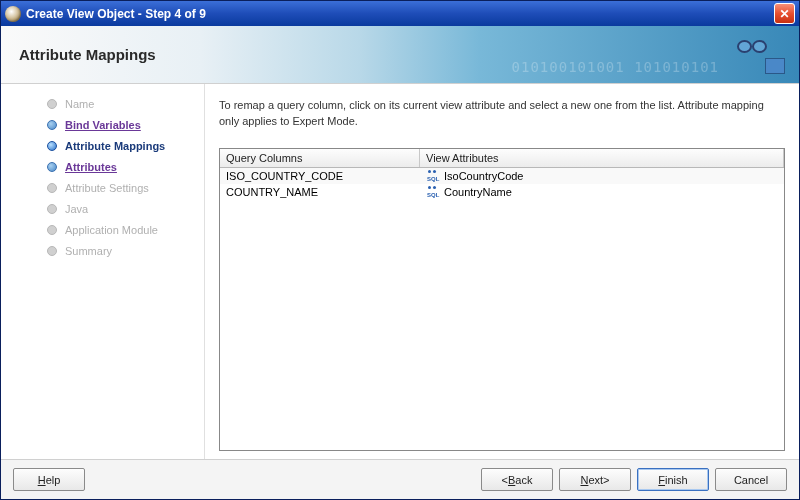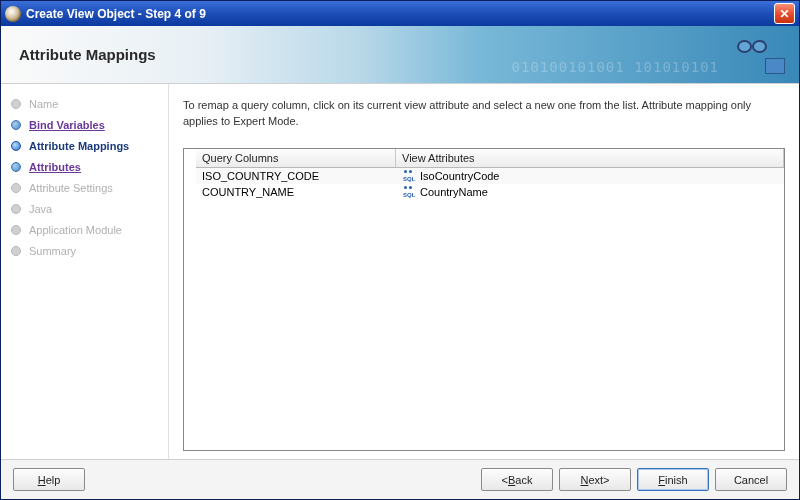--- a/index.html
+++ b/index.html
@@ -17,33 +17,33 @@
 .banner-art { position: absolute; right: 14px; top: 10px; width: 50px; height: 38px; }
 .glasses { width: 30px; height: 14px; position: absolute; left: 2px; top: 2px; }
 .glasses::before, .glasses::after { content: ''; position: absolute; width: 11px; height: 9px; border: 2px solid #2a4070; border-radius: 50%; background: rgba(120,180,230,0.6); top: 2px; }
 .glasses::before { left: 0; }
 .glasses::after { right: 0; }
 .lilbox { position: absolute; width: 20px; height: 16px; background: #4a88c8; border: 1px solid #2a5888; right: 0; bottom: 0; }
 .banner-digits { position: absolute; right: 80px; bottom: 8px; color: rgba(255,255,255,0.25); font-family: monospace; font-size: 14px; letter-spacing: 1px; }
 
 .main { flex: 1; display: flex; min-height: 0; }
 
-.sidebar { width: 168px; padding: 14px 8px 10px 10px; border-right: 1px solid #e0e0e0; }
+.sidebar { width: 168px; padding: 14px 8px 10px 10px; border-right: 1px solid #e0e0e0; margin-left: 36px; }
 .step { display: flex; align-items: center; margin-bottom: 9px; cursor: pointer; }
 .dot { width: 10px; height: 10px; border-radius: 50%; margin-right: 8px; background: #d0d0d0; border: 1px solid #b8b8b8; position: relative; flex-shrink: 0; }
 .step.enabled .dot { background: radial-gradient(circle at 35% 35%, #a8d0f0, #4a88c8); border-color: #3a70b0; }
 .step.current .dot { background: radial-gradient(circle at 35% 35%, #b8e0ff, #2a70c8); border-color: #1a50a0; }
 .step-label { color: #b0b0b0; }
 .step.enabled .step-label { color: #6a3898; text-decoration: underline; font-weight: bold; }
 .step.current .step-label { color: #1a3a7a; font-weight: bold; text-decoration: none; }
 
 .content { flex: 1; display: flex; flex-direction: column; padding: 14px 14px 8px 14px; min-width: 0; }
 .instr { color: #333; line-height: 1.45; margin-bottom: 18px; }
 
-.table-wrap { flex: 1; border: 1px solid #888; background: #fff; overflow: auto; padding-left: 12px; }
+.table-wrap { flex: 1; border: 1px solid #888; background: #fff; overflow: auto; }
 .thead { display: flex; background: linear-gradient(to bottom, #fdfdfd, #ececec); border-bottom: 1px solid #b8b8b8; }
 .th { padding: 3px 6px; border-right: 1px solid #c8c8c8; color: #222; }
 .th.col1 { width: 200px; flex-shrink: 0; }
 .th.col2 { flex: 1; }
 .trow { display: flex; border-bottom: 0px solid #eee; }
 .td { padding: 2px 6px; display: flex; align-items: center; gap: 4px; }
 .td.col1 { width: 200px; flex-shrink: 0; }
 .td.col2 { flex: 1; text-align: right; }
 .sqlicon { display: inline-flex; width: 14px; height: 12px; font-size: 7px; font-weight: bold; color: #2a60b0; align-items: flex-end; justify-content: center; position: relative; }
 .sqlicon::before { content: ''; position: absolute; top: 0; left: 2px; width: 3px; height: 3px; background: #2a60b0; border-radius: 50%; box-shadow: 5px 0 0 #2a60b0; }

